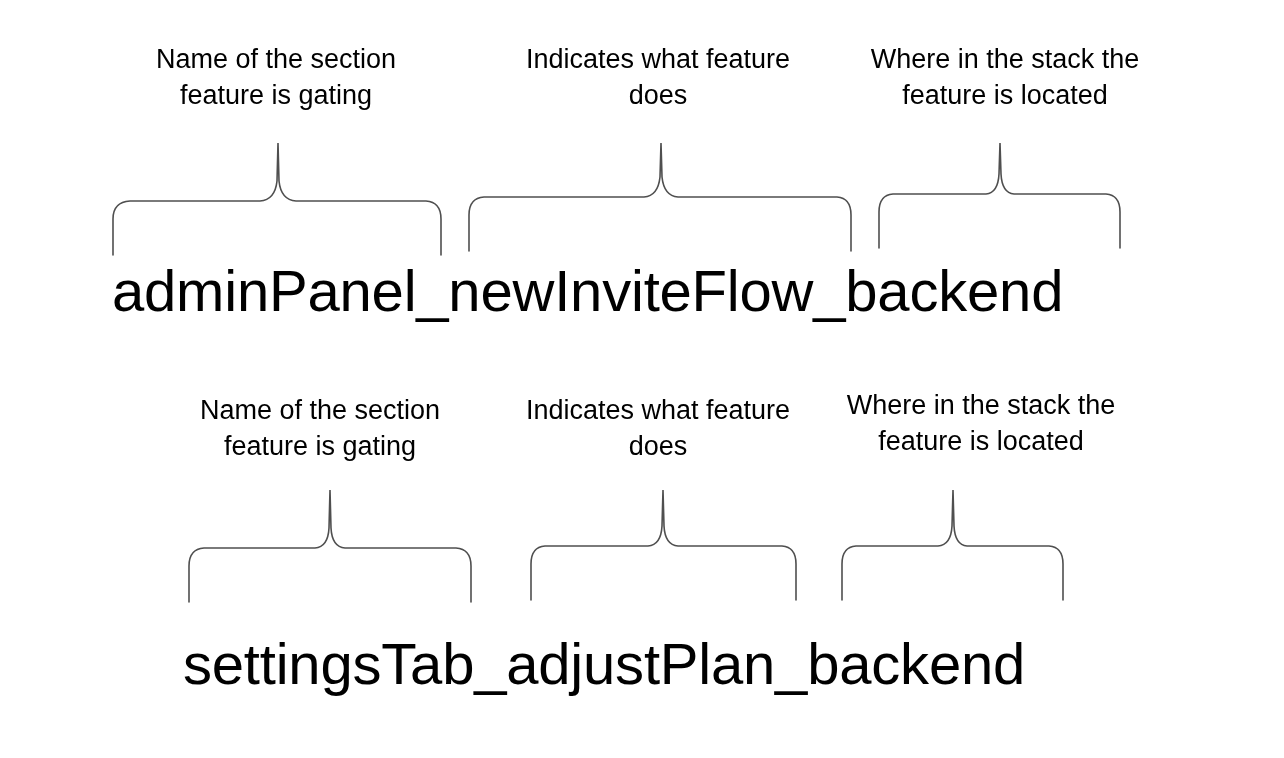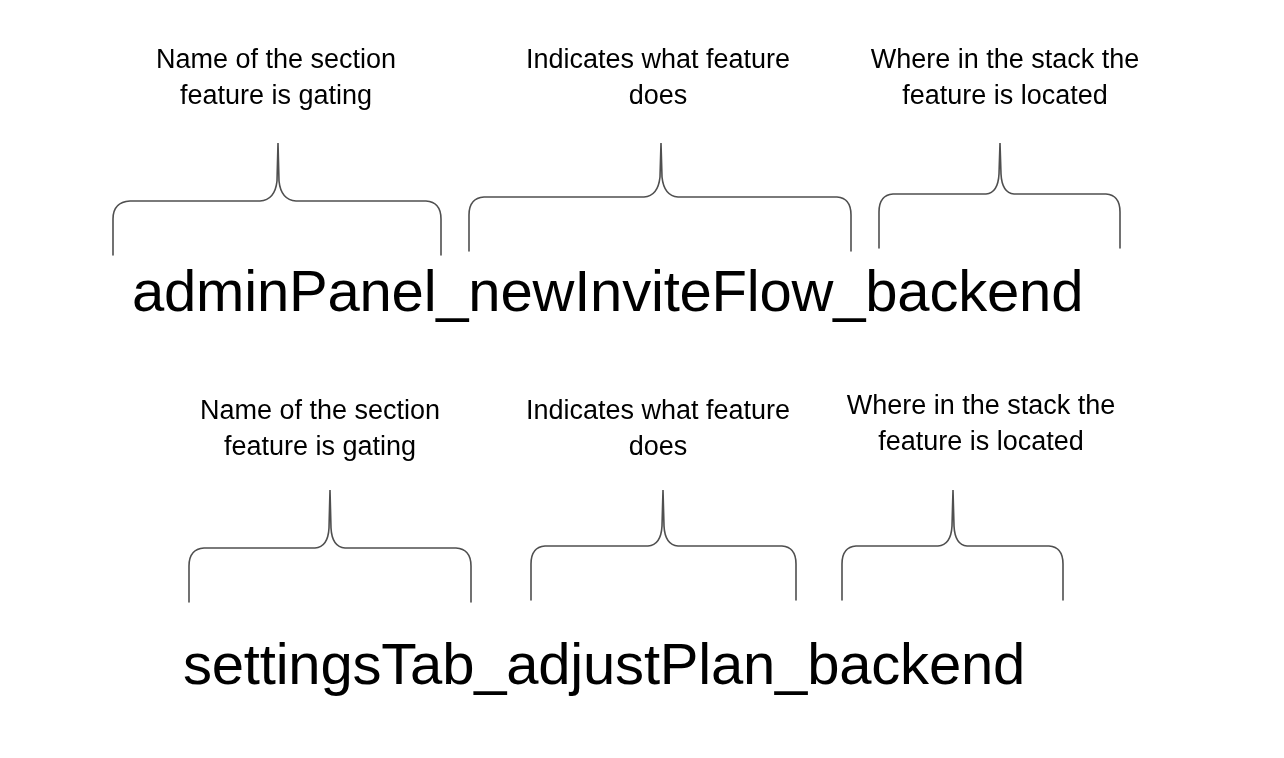--- a/index.html
+++ b/index.html
@@ -53,21 +53,21 @@
   }
   
   #lbl-r1-c1 { left: 108px; top: 42px;  width: 336px; }
   #lbl-r1-c2 { left: 490px; top: 42px;  width: 336px; }
   #lbl-r1-c3 { left: 840px; top: 42px;  width: 330px; }
 
   #brace-r1-c1 { left: 112px; top: 143px; width: 330px; height: 112px; }
   #brace-r1-c2 { left: 468px; top: 143px; width: 384px; height: 108px; }
   #brace-r1-c3 { left: 878px; top: 143px; width: 243px; height: 105px; }
 
-  #token-r1 { left: 112px; top: 262px; margin-left: 20px; }
+  #token-r1 { left: 112px; top: 262px; }
 
   
   #lbl-r2-c1 { left: 160px; top: 393px; width: 320px; }
   #lbl-r2-c2 { left: 498px; top: 393px; width: 320px; }
   #lbl-r2-c3 { left: 826px; top: 388px; width: 310px; }
 
   #brace-r2-c1 { left: 188px; top: 490px; width: 284px; height: 112px; }
   #brace-r2-c2 { left: 530px; top: 490px; width: 267px; height: 110px; }
   #brace-r2-c3 { left: 841px; top: 490px; width: 223px; height: 110px; }
 

